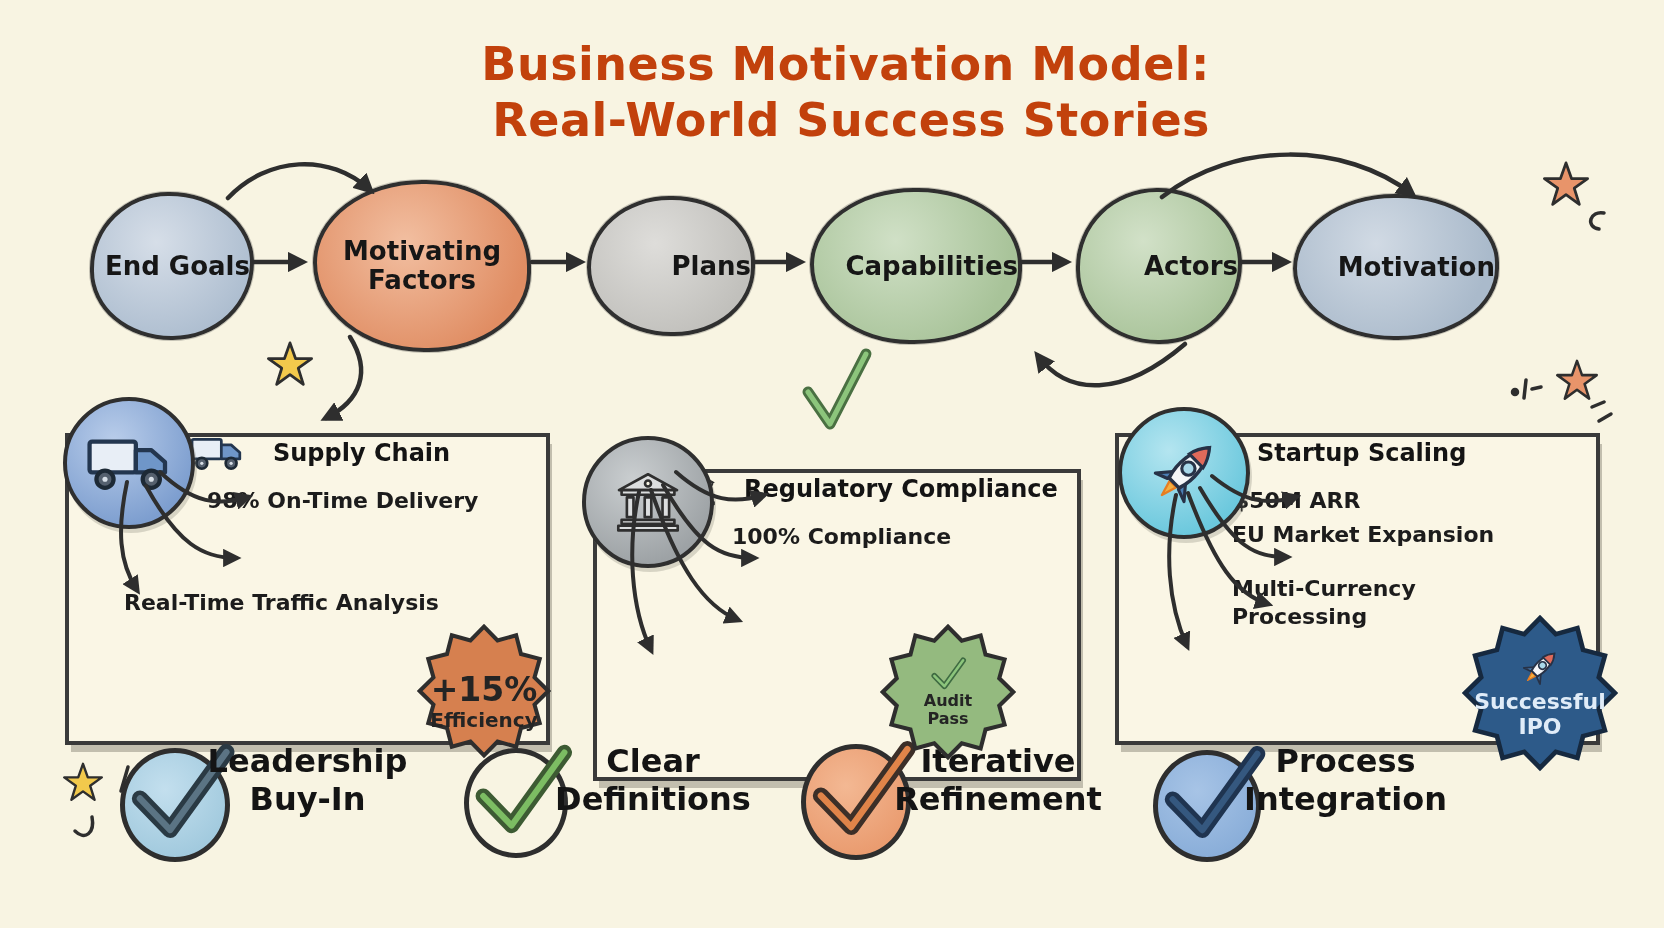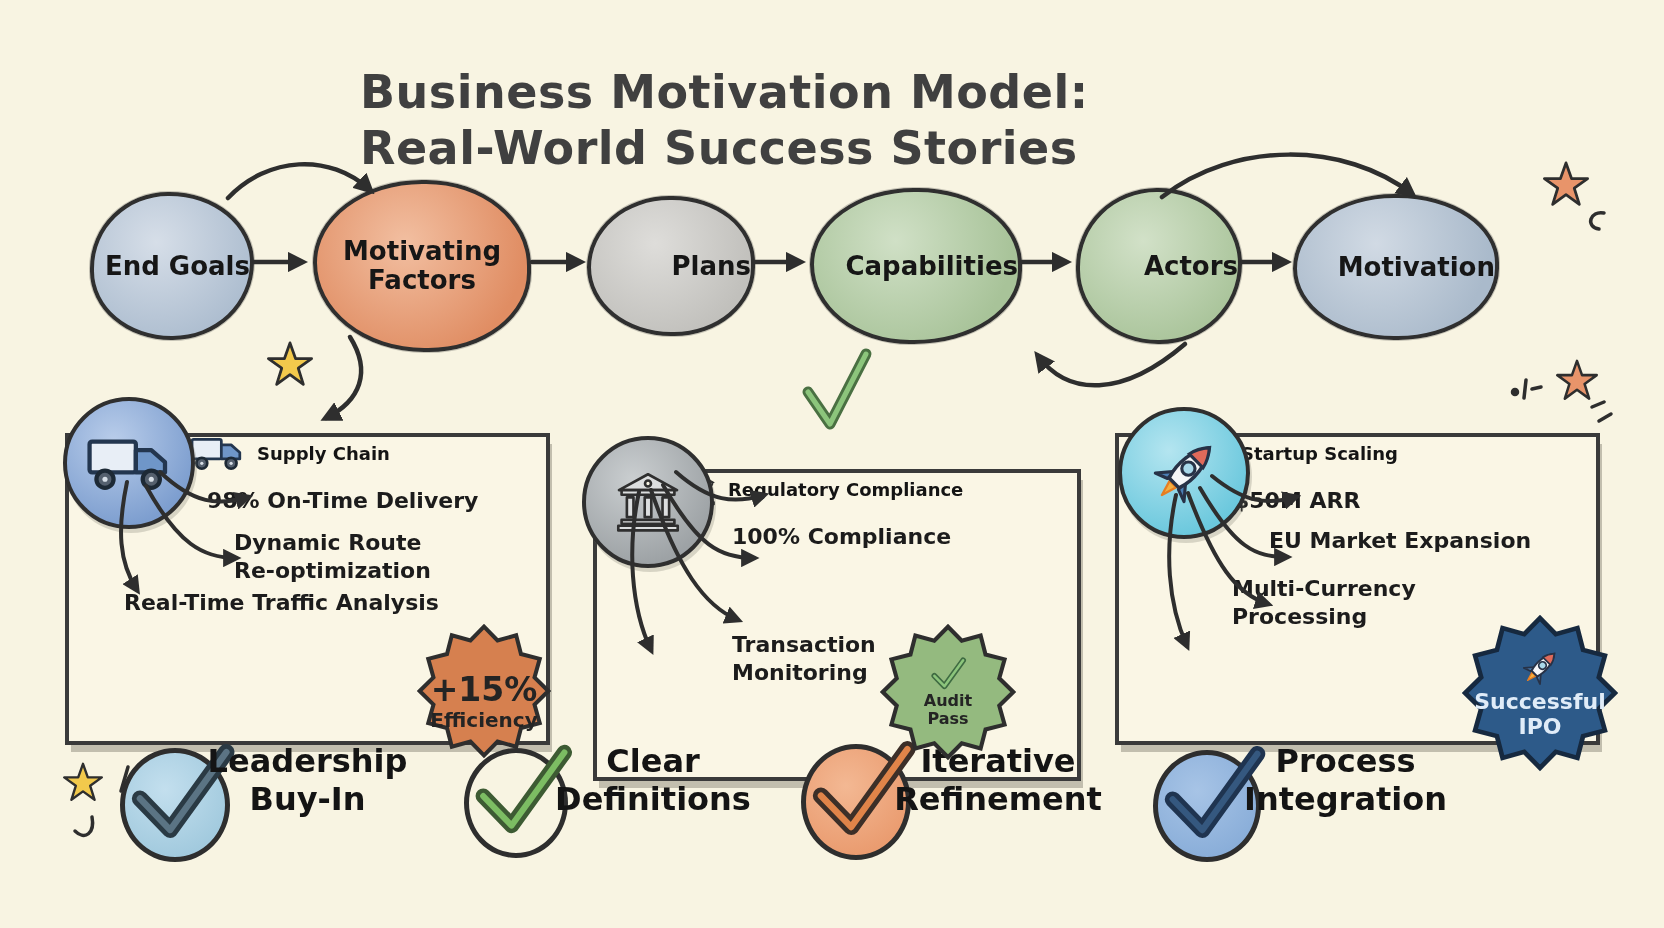--- a/index.html
+++ b/index.html
@@ -1,20 +1,20 @@
 <!DOCTYPE html>
 <html><head>
 <meta charset="utf-8">
 <style>
   html,body{margin:0;padding:0;background:#f8f4e2;font-family:"DejaVu Sans","Liberation Sans",sans-serif;}
   .canvas{position:relative;width:1664px;height:928px;background:#f8f4e2;overflow:hidden;color:#1d1d1d;}
   .pre{white-space:pre-line;}
   
-  .title{position:absolute;left:360px;top:36px;width:850px;text-align:left;
-         font-size:46px;font-weight:700;line-height:1.22;letter-spacing:.5px;color:#404040;margin-top:28px;}
+  .title{position:absolute;left:360px;top:36px;width:850px;text-align:right;
+         font-size:46px;font-weight:700;line-height:1.22;letter-spacing:.5px;color:#c2410c;}
   
   .oval{position:absolute;display:flex;align-items:center;justify-content:flex-end;text-align:center;
         font-weight:700;font-size:26px;line-height:1.1;color:#161616;
         border:4px solid #2f2f2f;box-shadow:0 0 0 1px rgba(47,47,47,.25);}
   .oval-0{left:90px;top:192px;width:156px;height:140px;border-radius:48% 52% 50% 50%/52% 48% 53% 47%;
           background:radial-gradient(circle at 40% 33%,#d6dee8,#aebed0 75%);}
   .oval-1{left:313px;top:180px;width:210px;height:164px;border-radius:51% 49% 48% 52%/49% 51% 47% 53%;
           background:radial-gradient(circle at 42% 36%,#f2bfa1,#e08d63 75%);}
   .oval-2{left:587px;top:196px;width:160px;height:132px;border-radius:50% 50% 49% 51%/52% 48% 50% 50%;
           background:radial-gradient(circle at 40% 33%,#dedddA,#c1c0bc 75%);}
@@ -28,32 +28,32 @@
   .case-box{position:absolute;top:433px;height:304px;background:#faf6e5;border:4px solid #3a3a3a;
             box-shadow:4px 9px 0 -2px #c2beae;}
   .box-0{left:65px;width:477px;}
   .box-1{left:593px;width:480px;margin-top:36px;}
   .box-2{left:1115px;width:477px;}
   .case-circle{position:absolute;border-radius:50%;border:4.5px solid #2f2f2f;z-index:3;
                display:flex;align-items:center;justify-content:center;box-shadow:2px 4px 0 rgba(110,110,100,.25);}
   .circ-0{left:-6px;top:-40px;width:124px;height:124px;background:radial-gradient(circle at 38% 32%,#b9cdea,#7d9ecf 75%);}
   .circ-1{left:-15px;top:-37px;width:124px;height:124px;background:radial-gradient(circle at 38% 32%,#caced0,#9da2a5 75%);}
   .circ-2{left:-1px;top:-30px;width:124px;height:124px;background:radial-gradient(circle at 38% 32%,#b4e5f0,#6bc8dd 75%);}
-  .case-heading{position:absolute;display:flex;align-items:center;gap:12px;white-space:nowrap;z-index:2;
-                font-size:18px;font-weight:700;color:#141414;}
+  .case-heading{position:absolute;display:flex;align-items:center;gap:28px;white-space:nowrap;z-index:2;
+                font-size:24px;font-weight:700;color:#141414;}
   .head-0{left:120px;top:-10px;height:52px;}
   .head-1{left:83px;top:-10px;height:52px;}
   .head-2{left:70px;top:-10px;height:52px;}
   .case-item{position:absolute;font-size:22px;font-weight:700;line-height:1.28;color:#1c1c1c;z-index:2;}
   
   .b0-i0{left:138px;top:50px;}  .b0-i1{left:165px;top:92px;}  .b0-i2{left:55px;top:152px;}
   
   .b1-i0{left:135px;top:50px;}  .b1-i1{left:132px;top:92px;}  .b1-i2{left:135px;top:158px;}
   
-  .b2-i0{left:115px;top:50px;}  .b2-i1{left:113px;top:90px;margin-left:37px;}  .b2-i2{left:113px;top:138px;}
+  .b2-i0{left:115px;top:50px;}  .b2-i1{left:113px;top:84px;}  .b2-i2{left:113px;top:138px;}
   
   .seal{position:absolute;z-index:6;}
   .seal svg.burst{position:absolute;left:0;top:0;width:100%;height:100%;}
   .seal-content{position:absolute;left:0;top:0;width:100%;height:100%;display:flex;flex-direction:column;
                 align-items:center;justify-content:center;text-align:center;line-height:1.12;}
   .seal-0{left:417px;top:622px;width:134px;height:138px;}
   .seal-1{left:880px;top:622px;width:136px;height:140px;}
   .seal-2{left:1462px;top:614px;width:156px;height:158px;}
   .seal-0 .t1{font-size:33px;font-weight:700;color:#242424;margin-top:22px;}
   .seal-0 .t2{font-size:20px;font-weight:700;color:#242424;}
@@ -143,40 +143,36 @@
           <use href="#truck"></use>
         </svg>
     </div>
     <div class="case-heading head-0">
       <svg width="56" height="38" viewBox="0 0 100 70">
           <use href="#truck"></use>
         </svg>
       <span>Supply Chain</span>
     </div>
     <div class="case-item b0-i0 pre">98% On-Time Delivery</div>
-    <div class="case-item b0-i1 pre">Dynamic Route
-Re-optimization</div>
     <div class="case-item b0-i2 pre">Real-Time Traffic Analysis</div>
   </div>
 
   <div class="case-box box-1">
     <div class="case-circle circ-1">
       <svg width="66" height="78" viewBox="0 0 100 90">
           <use href="#bank"></use>
         </svg>
     </div>
     <div class="case-heading head-1">
       <svg width="36" height="42" viewBox="0 0 100 90">
           <use href="#bank"></use>
         </svg>
       <span>Regulatory Compliance</span>
     </div>
     <div class="case-item b1-i0 pre">100% Compliance</div>
-    <div class="case-item b1-i2 pre">Transaction
-Monitoring</div>
   </div>
 
   <div class="case-box box-2">
     <div class="case-circle circ-2">
       <svg width="78" height="78" viewBox="0 0 100 100">
           <use href="#rocket" transform="rotate(45 50 50)"></use>
         </svg>
     </div>
     <div class="case-heading head-2">
       <svg width="40" height="40" viewBox="0 0 100 100">

